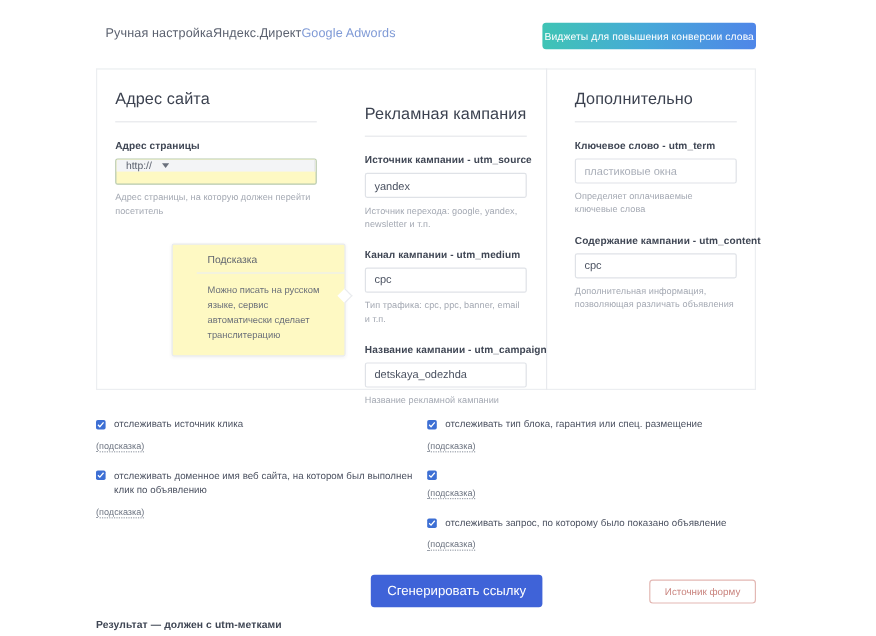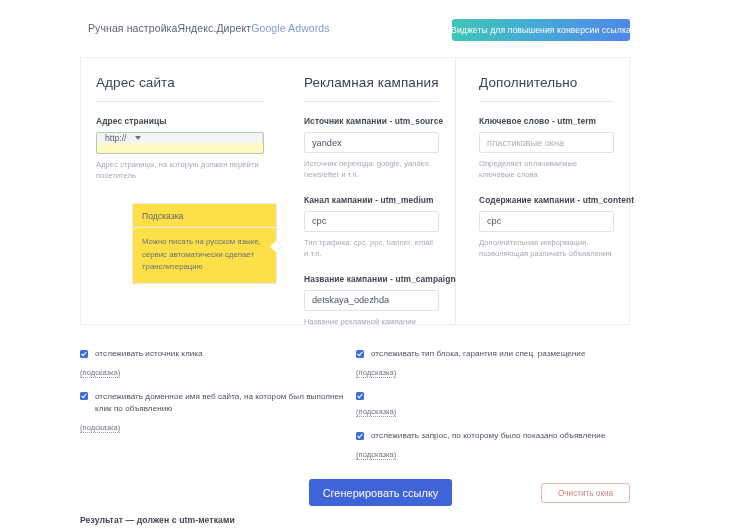--- a/index.html
+++ b/index.html
@@ -47,21 +47,21 @@
     position: absolute; left: 80px; top: 57px; width: 375px; height: 268px;
     background: #f7f8fa; border: 1px solid #eceef1; border-right: none;
   }
   .divider-v {
     position: absolute; left: 455px; top: 57px; width: 1px; height: 268px;
     background: #e8eaee;
   }
 
   .col { position: absolute; top: 57px; height: 268px; padding: 18px 16px 0 16px; }
   .col1 { left: 80px;  width: 200px; }
-  .col2 { left: 288px; width: 167px; }
+  .col2 { left: 288px; width: 167px; margin-top: 12px; }
   .col3 { left: 463px; width: 167px; }
 
   .col-title {
     font-size: 13.5px; color: #3c4250; font-weight: 400;
     padding-bottom: 11px; margin: 0 0 14px 0;
     border-bottom: 1px solid #e6e8ec; letter-spacing: .1px;
     white-space: nowrap;
   }
 
   .field { margin-bottom: 14px; }
@@ -96,23 +96,24 @@
   }
   .caret { width: 0; height: 0; border-left: 3px solid transparent;
            border-right: 3px solid transparent; border-top: 4px solid #6a707c; }
   .url-value {
     flex: 1; display: flex; align-items: center; padding-left: 8px;
     font-size: 15px; color: #3f4654; margin-top: 36px;
   }
 
   
   .tooltip {
-    position: absolute; left: 132px; top: 203px; width: 145px;
-    background: #fde047; border: 1px solid #e9ebee; border-radius: 2px;
+    position: absolute; left: 143px; top: 203px; width: 145px;
+    background: #fef9c3; border: 1px solid #e9ebee; border-radius: 2px;
     box-shadow: 0 1px 3px rgba(0,0,0,.05);
+    padding-left: 20px;
   }
   .tooltip-head {
     font-size: 8.6px; color: #60656f; padding: 7px 9px 6px 9px;
     border-bottom: 1px solid #eceef1;
   }
   .tooltip-body {
     font-size: 7.8px; color: #6a6f79; line-height: 1.62; padding: 8px 9px 9px 9px;
   }
   .tooltip-arrow {
     position: absolute; right: -5px; top: 38px; width: 9px; height: 9px;
@@ -163,21 +164,21 @@
 <body>
 
 <div class="page">
 
   <div class="topbar">
     <div class="tabs">
       <div class="tab">Ручная настройка</div>
       <div class="tab">Яндекс.Директ</div>
       <div class="tab link">Google Adwords</div>
     </div>
-    <button class="widgets-btn">Виджеты для повышения конверсии ссылка</button>
+    <button class="widgets-btn">Виджеты для повышения конверсии слова</button>
   </div>
 
   <div class="panel-gray"></div>
   <div class="panel"></div>
   <div class="divider-v"></div>
 
   <div class="col col1">
     <div class="col-title">Адрес сайта</div>
 
     <div class="field">
@@ -297,16 +298,16 @@
               </svg>
           </span>
           <span class="check-text">отслеживать запрос, по которому было показано объявление</span>
         </div>
         <span class="hintlink">(подсказка)</span>
       </div>
     </div>
   </div>
 
   <button class="gen-btn">Сгенерировать ссылку</button>
-  <button class="clear-btn">Очистить окна</button>
+  <button class="clear-btn">Источник форму</button>
   <div class="result-label">Результат — должен с utm-метками</div>
 
 </div>
 
 </body></html>

